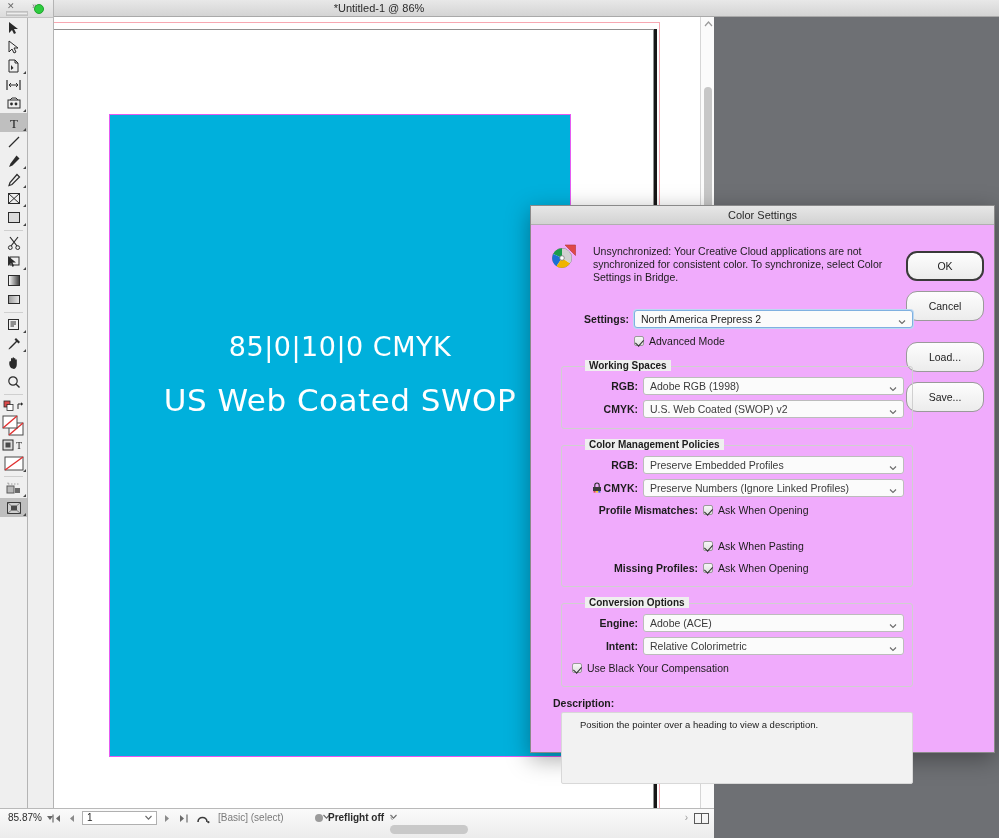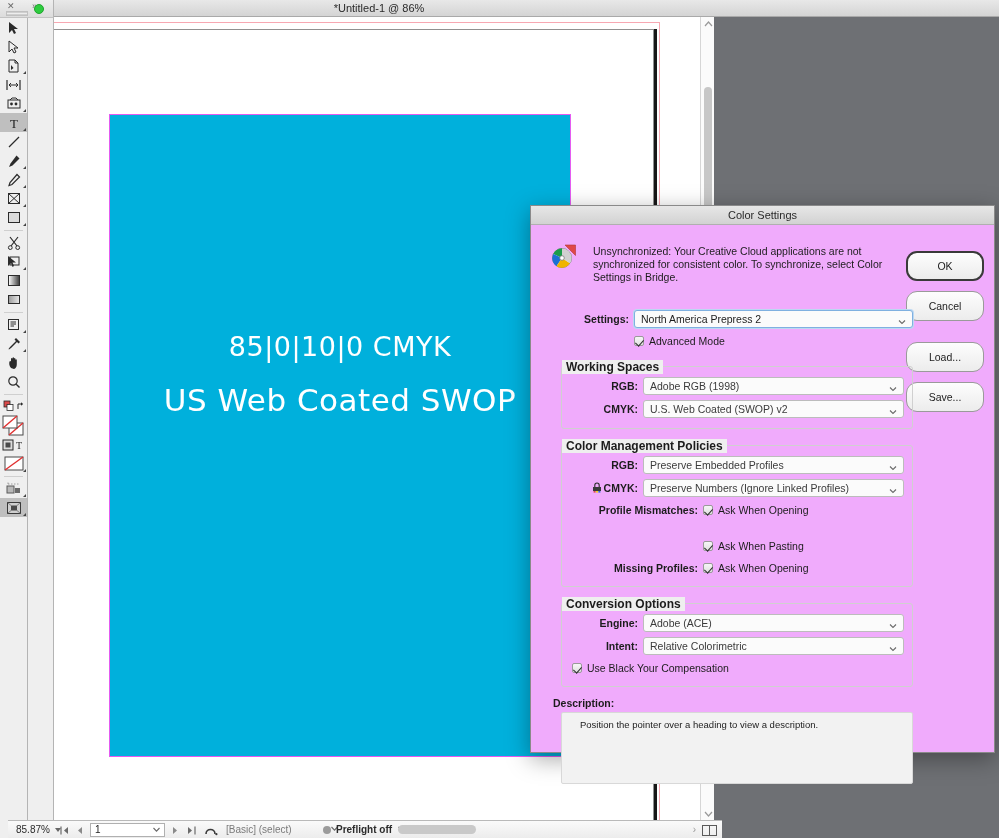--- a/index.html
+++ b/index.html
@@ -93,21 +93,21 @@
   .vscroll .arrow{ position:absolute; left:0; width:14px; height:13px;
                    display:flex; align-items:center; justify-content:center; }
   .vscroll .arrow.up{ top:0; } .vscroll .arrow.down{ bottom:0; }
   .vscroll .thumb{
     position:absolute; left:3px; top:70px; width:8px; height:130px;
     background:#c7c7c7; border-radius:4px;
   }
 
   
   .statusbar{
-    position:absolute; left:8px; bottom:0; width:714px; height:18px;
+    position:absolute; left:0; bottom:0; width:714px; height:30px;
     background:linear-gradient(#fafafa,#ececec); border-top:1px solid #b9b9b9;
     font-size:10px; color:#2b2b2b;
   }
   .statusbar .seg{ position:absolute; top:0; height:18px; line-height:18px;
                    display:flex; align-items:center; }
   .zoomval{ left:8px; }
   .caret{ width:0;height:0;border-left:3px solid transparent;border-right:3px solid transparent;
           border-top:4px solid #666; margin-left:5px; }
   .pagebox{
     position:absolute; left:82px; top:2px; width:75px; height:14px;
@@ -146,22 +146,22 @@
     font-size:10.5px; color:#1c1c1c; display:flex; align-items:center; justify-content:center;
   }
   .pbtn.default{ border:2px solid #3a3a3a; }
   .pbtn.gap{ margin-top:21px; }
 
   .panel{
     position:relative; margin:0 0 0 18px; width:352px;
     border:1px solid #d0d0d0; border-radius:3px; padding:10px 8px 10px 8px;
   }
   .panel-legend{
-    position:absolute; top:-7px; left:0; background:#efefef; padding:0 4px;
-    font-size:12px; font-weight:bold; color:#1c1c1c;
+    position:absolute; top:-7px; left:23px; background:#efefef; padding:0 4px;
+    font-size:10px; font-weight:bold; color:#1c1c1c;
   }
   .frow{ display:flex; align-items:center; height:18px; margin-bottom:5px; }
   .flabel{ font-size:10.5px; font-weight:bold; color:#1c1c1c; text-align:right;
            width:68px; margin-right:5px; white-space:nowrap; }
   .flabel.wide{ width:128px; }
   .select{
     position:relative; height:18px; background:#fbfbfb; border:1px solid #bcbcbc;
     border-radius:3px; font-size:10.5px; color:#3b3b3b; line-height:17px;
     padding-left:6px; flex:1; overflow:hidden; white-space:nowrap;
   }

